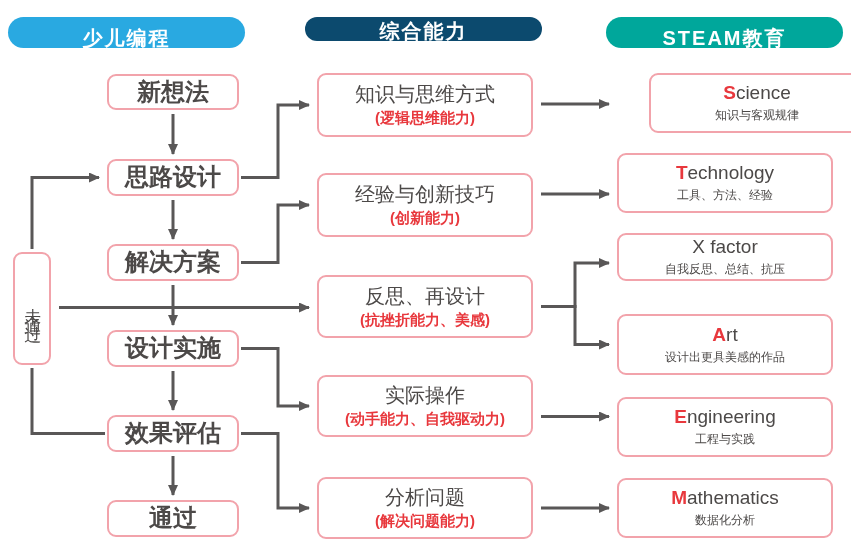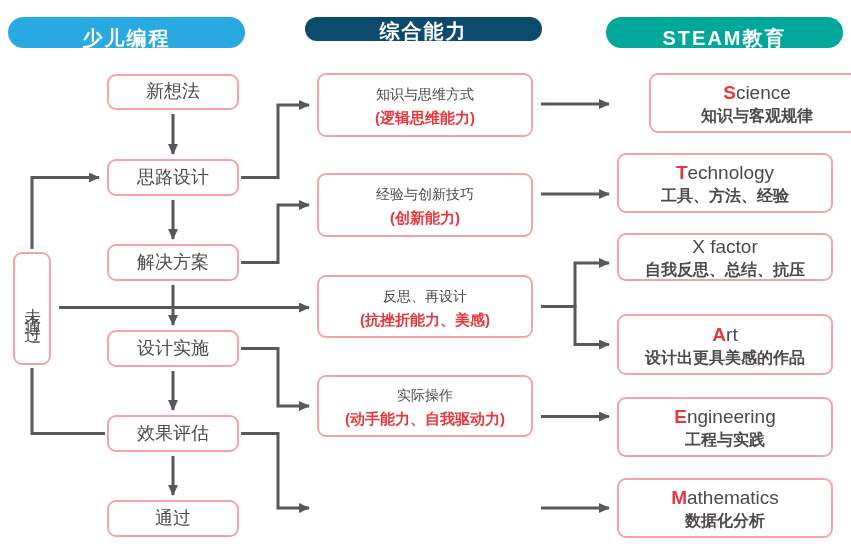--- a/index.html
+++ b/index.html
@@ -12,28 +12,28 @@
   html,body{margin:0;padding:0;background:var(--background);}
   body{font-family:"Liberation Sans","DejaVu Sans",sans-serif;}
   .canvas{position:relative;width:851px;height:553px;background:var(--background);overflow:hidden;}
   #edge-layer{position:absolute;left:0;top:0;z-index:1;}
   .box{position:absolute;z-index:2;background:#fff;border:2px solid var(--box-border);
        border-radius:9px;box-sizing:border-box;display:flex;flex-direction:column;
        align-items:center;justify-content:center;text-align:center;}
   .pill{position:absolute;z-index:2;border:none;border-radius:17px;display:flex;
         align-items:flex-end;justify-content:center;box-sizing:border-box;}
   .pill .plabel{color:#fff;font-size:20px;font-weight:bold;letter-spacing:2px;line-height:1;}
-  .flowbox .t1{color:var(--text-dark);font-size:18px;font-weight:400;line-height:1.1;}
+  .flowbox .t1{color:var(--text-dark);font-size:24px;font-weight:700;line-height:1.1;}
   .vertical .t1{writing-mode:vertical-rl;text-orientation:upright;letter-spacing:9px;
                 font-size:17px;color:var(--text-dark);font-weight:500;}
-  .midbox .t1{color:var(--text-dark);font-size:14px;font-weight:500;line-height:25px;}
+  .midbox .t1{color:var(--text-dark);font-size:20px;font-weight:500;line-height:25px;}
   .midbox .t2{color:var(--accent-red);font-size:15px;font-weight:700;line-height:21px;}
   .steambox .t1en{color:var(--text-dark);font-size:19px;font-weight:500;line-height:25px;}
   .steambox .init{color:var(--accent-red);font-weight:bold;}
-  .steambox .t2{color:var(--text-dark);font-size:16px;font-weight:700;line-height:21px;}
+  .steambox .t2{color:var(--text-dark);font-size:12px;font-weight:400;line-height:21px;}
 </style>
 </head>
 <body>
 
 <div class="canvas">
 
   <svg id="edge-layer" width="851" height="553">
     <defs>
       <marker id="arrow" viewBox="0 0 11 10" refX="10" refY="5" markerWidth="11" markerHeight="10" orient="auto" markerUnits="userSpaceOnUse">
         <path id="arrow-shape" d="M0,0 L11,5 L0,10 Z" fill="#595757"></path>
@@ -100,20 +100,24 @@
     <span class="t2">(创新能力)</span>
   </div>
   <div class="box midbox" style="left: 317px; top: 275px; width: 216px; height: 63px;">
     <span class="t1">反思、再设计</span>
     <span class="t2">(抗挫折能力、美感)</span>
   </div>
   <div class="box midbox" style="left: 317px; top: 375px; width: 216px; height: 62px;">
     <span class="t1">实际操作</span>
     <span class="t2">(动手能力、自我驱动力)</span>
   </div>
+  <div class="box midbox" style="left: 317px; top: 477px; width: 216px; height: 62px;">
+    <span class="t1">分析问题</span>
+    <span class="t2">(解决问题能力)</span>
+  </div>
 
   <div class="box steambox" style="left: 617px; top: 73px; width: 216px; height: 60px; margin-left: 32px;">
     <span class="t1en"><b class="init">S</b><span class="rest">cience</span></span>
     <span class="t2">知识与客观规律</span>
   </div>
   <div class="box steambox" style="left: 617px; top: 153px; width: 216px; height: 60px;">
     <span class="t1en"><b class="init">T</b><span class="rest">echnology</span></span>
     <span class="t2">工具、方法、经验</span>
   </div>
   <div class="box steambox" style="left: 617px; top: 233px; width: 216px; height: 48px;">

